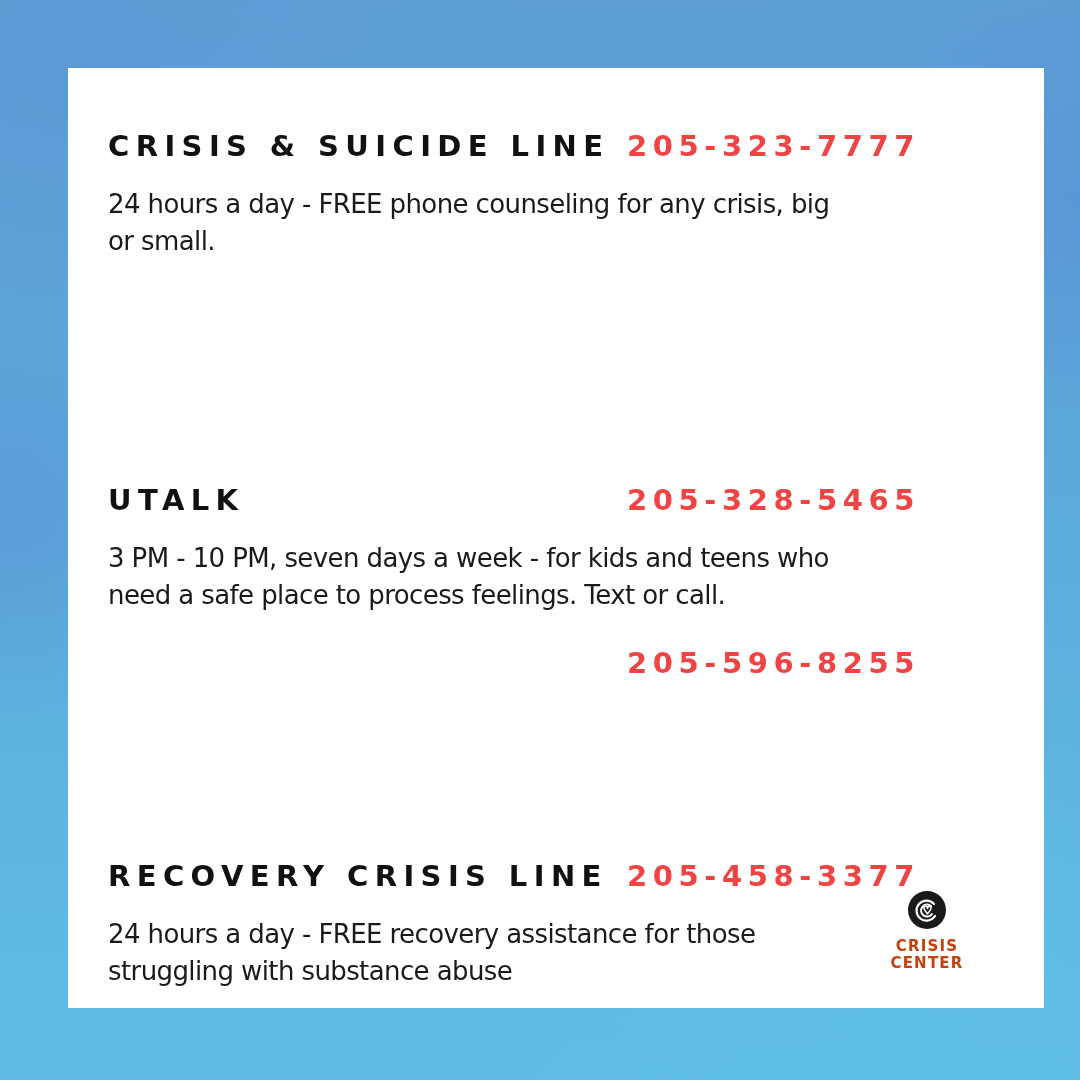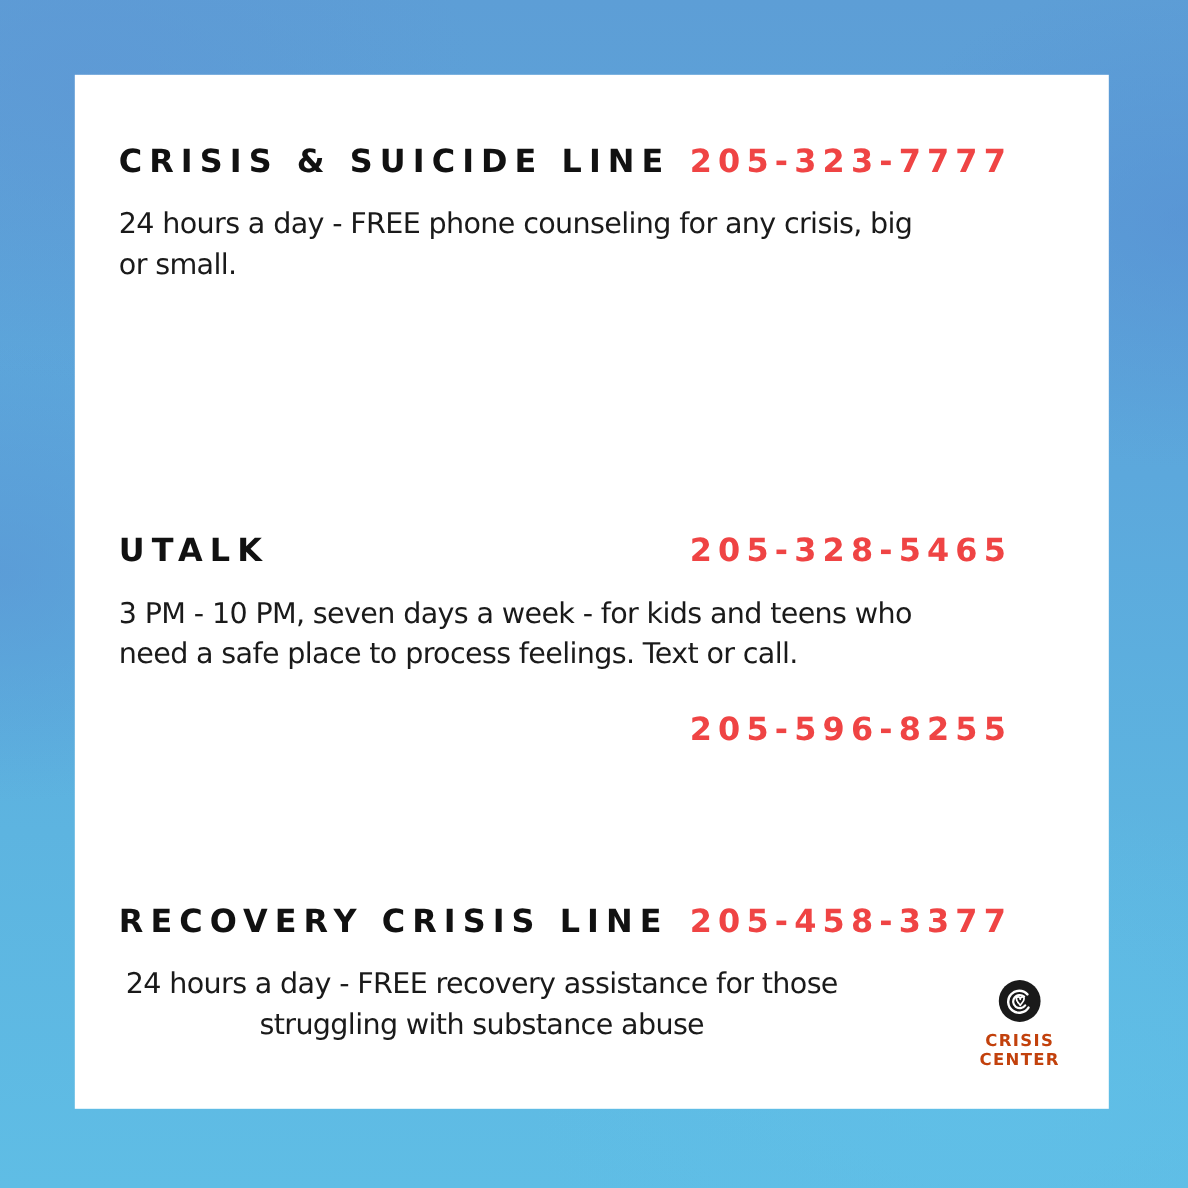--- a/index.html
+++ b/index.html
@@ -19,20 +19,21 @@
         linear-gradient(180deg, #5d9ed6 0%, #5ca8dc 40%, #5db4e0 70%, #5fbde5 100%);
       font-family: "Liberation Sans", sans-serif;
     }
     .card {
       position: absolute;
       left: 68px;
       top: 68px;
       width: 940px;
       height: 940px;
       background: #ffffff;
+      padding-left: 36px;
     }
     .entry {
       position: absolute;
       left: 40px;
       width: 820px;
     }
     .heading-row {
       position: relative;
       height: 40px;
     }
@@ -122,21 +123,21 @@
       <span class="line">need a safe place to process feelings. Text or call.</span>
     </div>
   </div>
 
   <div class="entry" style="top:575px;">
     <div class="heading-row">
       <div class="phone">205-596-8255</div>
     </div>
   </div>
 
-  <div class="entry" style="top:749px;text-align:center;">
+  <div class="entry" style="top:788px;">
     <div class="heading-row">
       <div class="heading">RECOVERY CRISIS LINE</div>
       <div class="phone">205-458-3377</div>
     </div>
     <div class="desc">
       <span class="line">24 hours a day - FREE recovery assistance for those</span>
       <span class="line">struggling with substance abuse</span>
     </div>
   </div>
 

